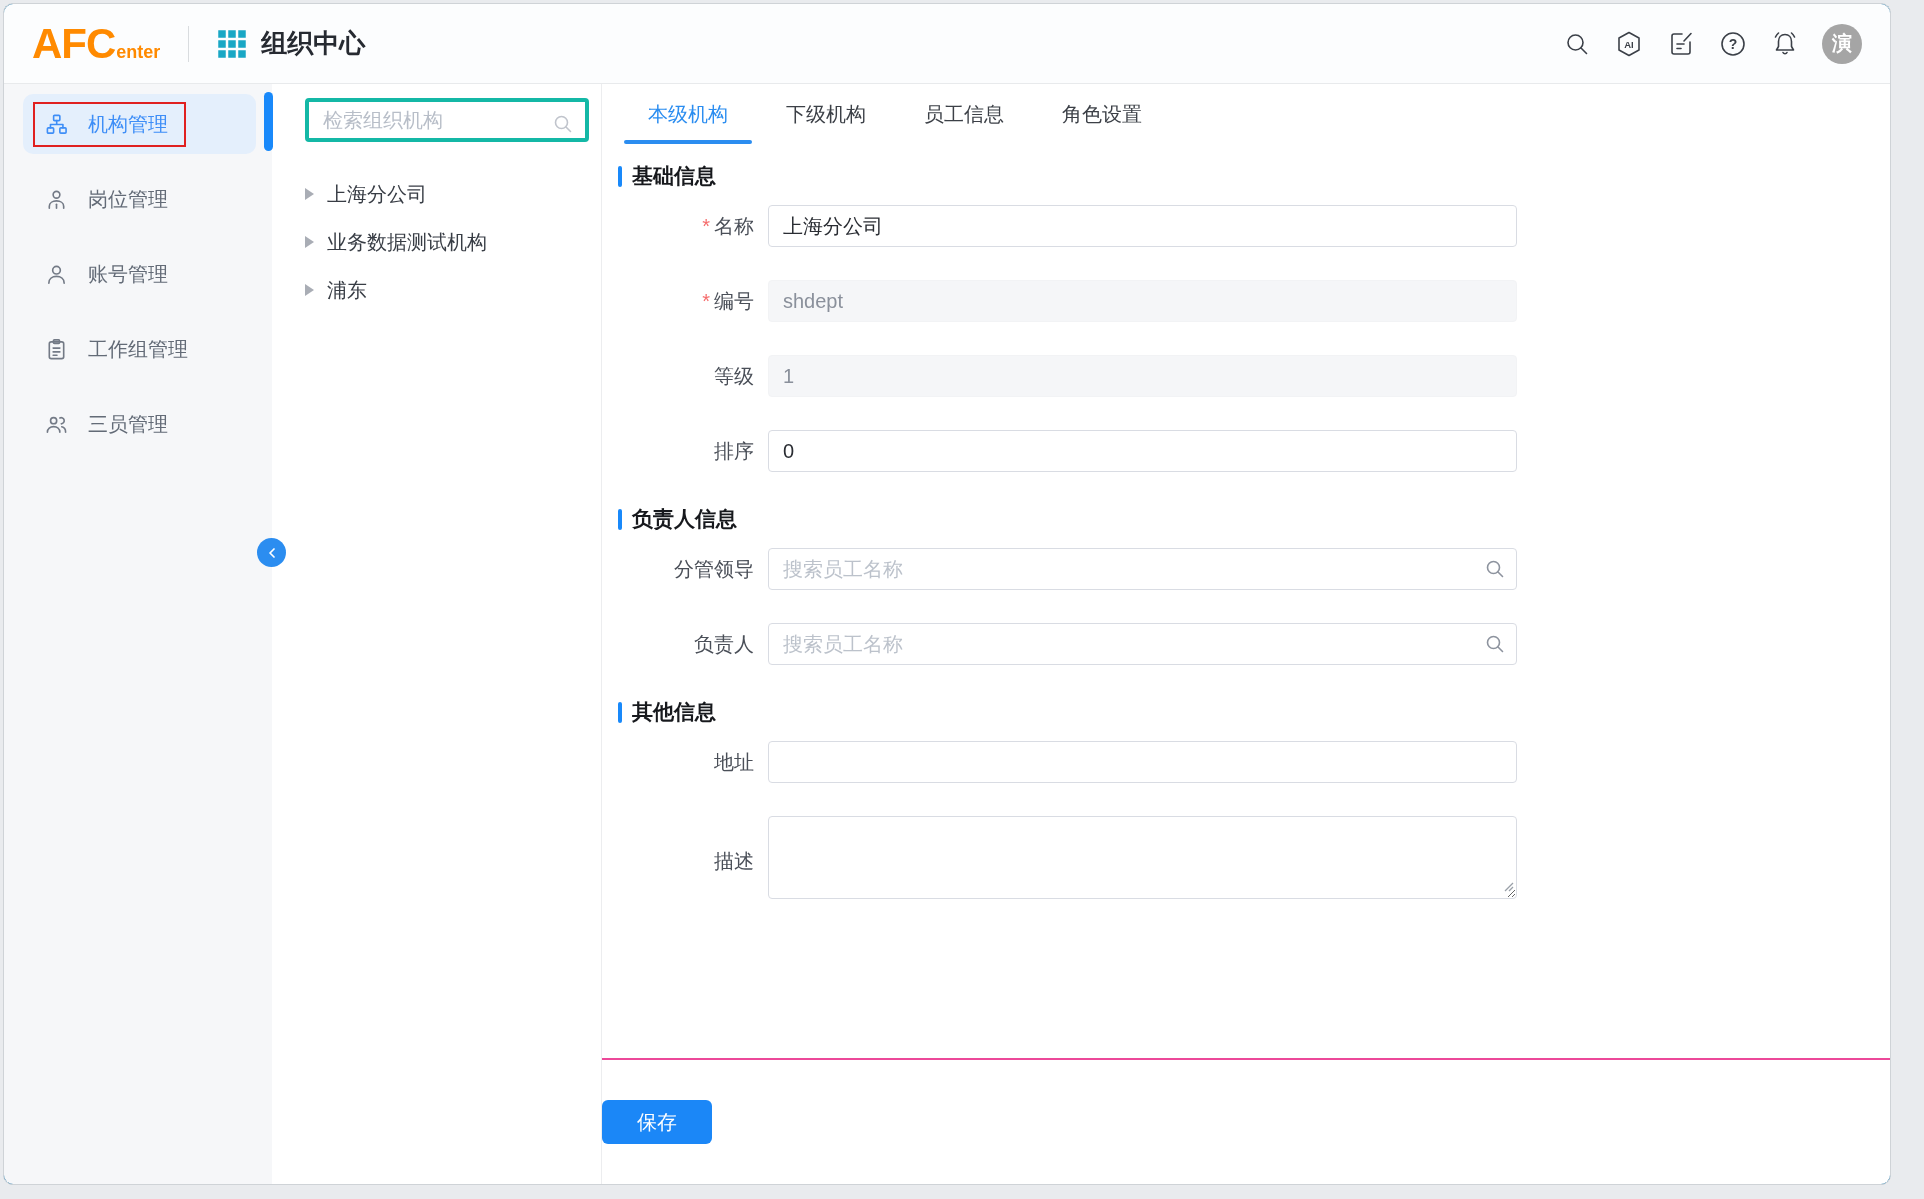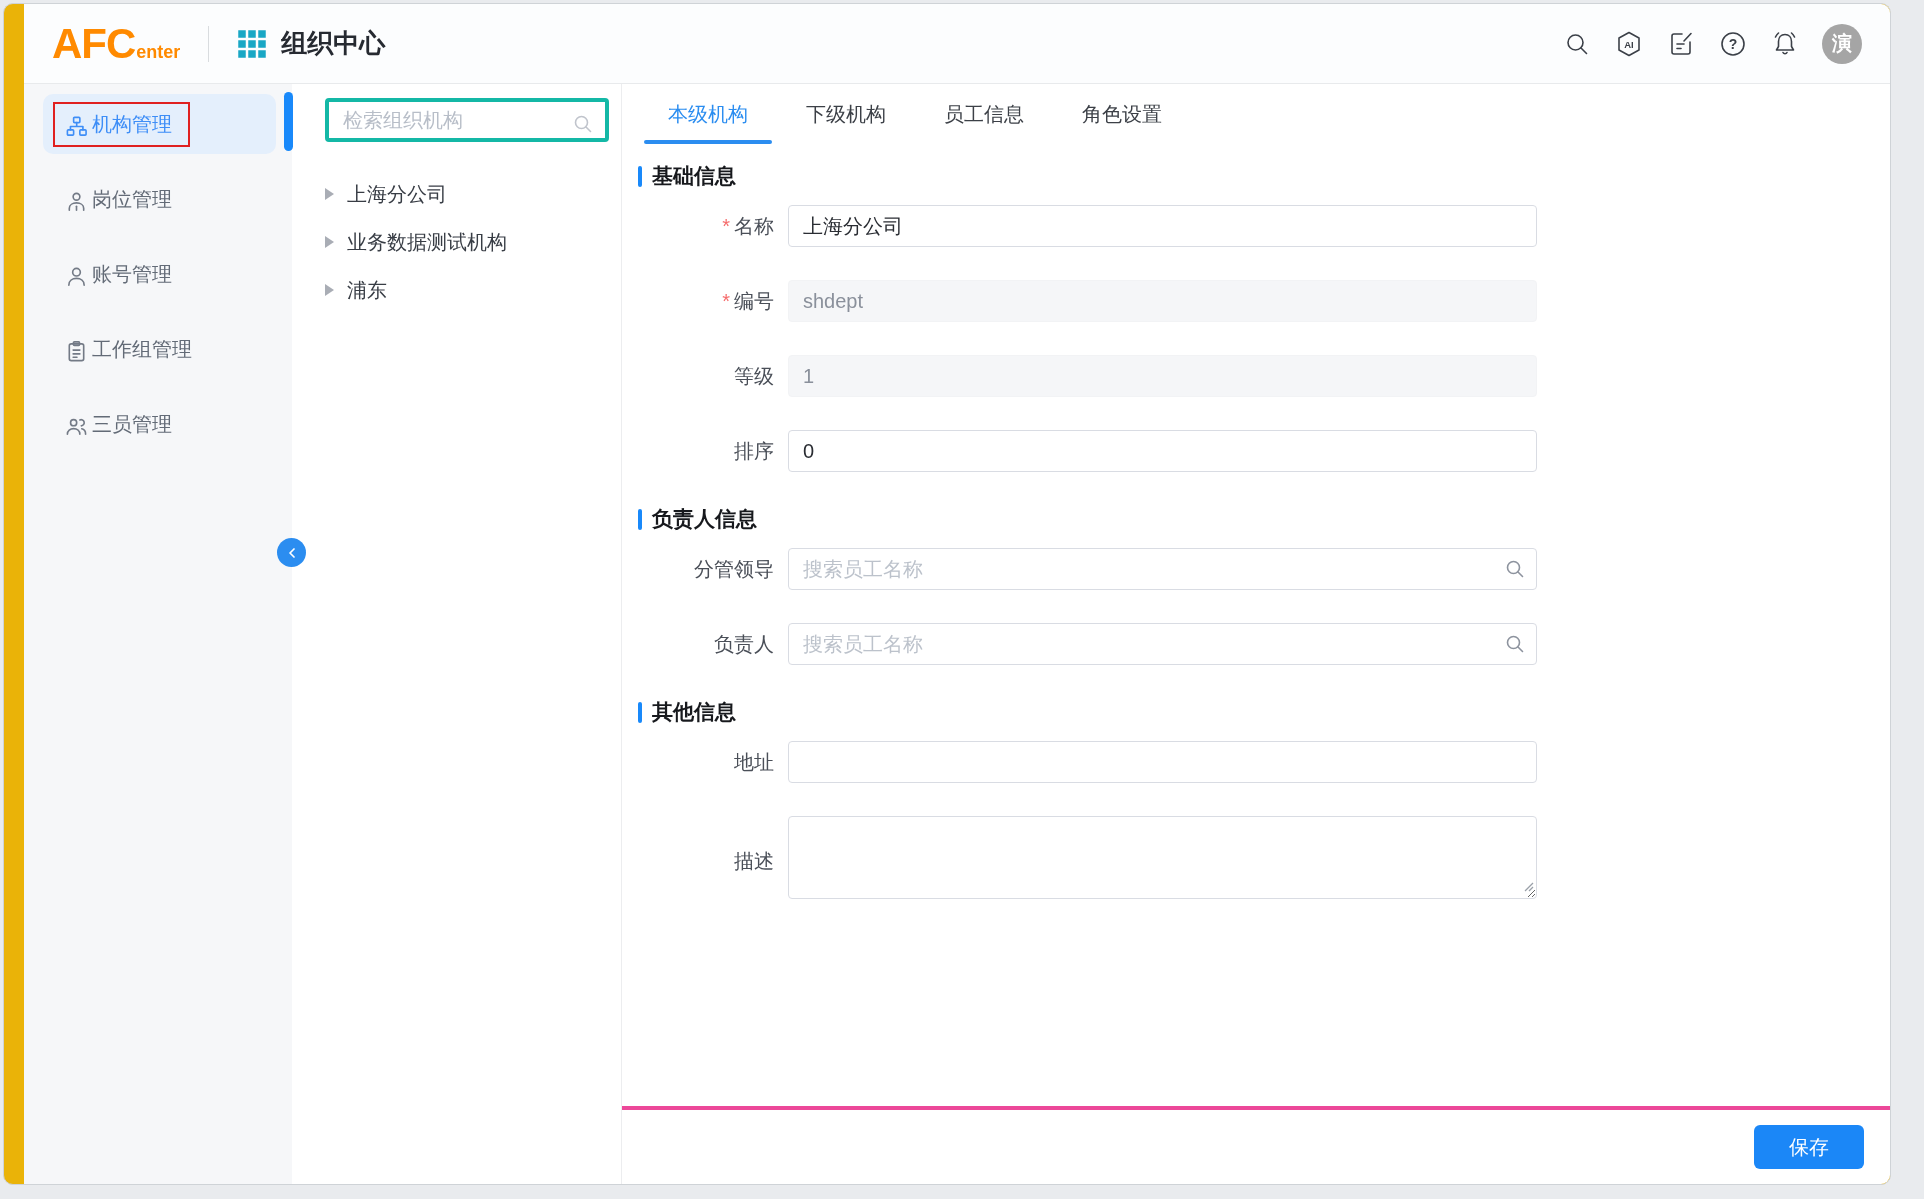--- a/index.html
+++ b/index.html
@@ -6,22 +6,22 @@
   html,body { width:1924px; height:1199px; }
   body {
     font-family:"Liberation Sans","DejaVu Sans",sans-serif;
     background:#e9ebee;
     position:relative;
     overflow:hidden;
     color:#2a2d33;
   }
   .window {
     position:absolute; left:3px; top:3px; width:1888px; height:1182px;
-    background:#eab308; border:1px solid #cfd3d7; border-radius:10px;
-    overflow:hidden; display:flex; flex-direction:column;padding-left:20px;
+    background:#0369a1; border:1px solid #cfd3d7; border-radius:10px;
+    overflow:hidden; display:flex; flex-direction:column;
   }
   
   .header {
     height:80px; background:#fcfdfe; border-bottom:1px solid #e8eaec;
     display:flex; align-items:center; padding:0 28px; flex:0 0 auto;
   }
   .logo { display:flex; align-items:baseline; cursor:pointer; }
   .logo-main { font-size:42px; font-weight:bold; color:#ff8a00; letter-spacing:-1px; }
   .logo-suffix { font-size:18px; font-weight:bold; color:#ff8a00; margin-left:1px; }
   .header-divider { width:1px; height:36px; background:#d9dcdf; margin:0 28px; }
@@ -38,21 +38,21 @@
   }
   
   .body-row { flex:1; display:flex; min-height:0; position:relative; }
   
   .sidebar { width:268px; background:#f6f7f9; padding-top:10px; flex:0 0 auto; }
   .menu-item {
     display:flex; align-items:center; height:60px; margin:0 16px 15px 19px;
     border-radius:10px; padding-left:10px; cursor:pointer; color:#636b77; font-size:20px;
   }
   .menu-item.active { background:#e4effc; color:#3e8ef7; }
-  .menu-inner { display:flex; align-items:flex-end; gap:4px; padding:7px 16px 7px 10px; border:2px solid transparent; }
+  .menu-inner { display:flex; align-items:center; gap:20px; padding:7px 16px 7px 10px; border:2px solid transparent; }
   .menu-item.active .menu-inner { border-color:#e02020; }
   .menu-item svg { width:23px; height:23px; flex:0 0 auto; }
   .menu-item .stroke { fill:none; stroke:#737a86; stroke-width:1.7; stroke-linecap:round; stroke-linejoin:round; }
   .menu-item.active .stroke { stroke:#3e8ef7; }
   
   .active-indicator {
     position:absolute; left:260px; top:8px; width:9px; height:59px;
     background:#1989fa; border-radius:5px; z-index:3;
   }
   
@@ -113,22 +113,22 @@
   .has-icon .finput { padding-right:44px; }
   .field-icon { position:absolute; right:10px; top:9px; pointer-events:none; }
   .ftextarea {
     width:100%; height:83px; border:1px solid #d9dce3; border-radius:4px;
     font-size:20px; padding:8px 14px; color:#2a2d33; outline:none; resize:vertical;
     font-family:"Liberation Sans","DejaVu Sans",sans-serif; display:block;
   }
   .grip { position:absolute; right:3px; bottom:3px; pointer-events:none; }
   
   .footer {
-    height:78px; border-top:4px solid #ec4899; flex:0 0 auto;
-    display:flex; align-items:center; justify-content:flex-end; padding-right:26px;
+    height:126px; border-top:2px solid #ec4899; flex:0 0 auto;
+    display:flex; align-items:center; justify-content:flex-start; padding-right:26px;
   }
   .save-btn {
     width:110px; height:44px; background:#1b87f7; color:#fff; border:none;
     border-radius:6px; font-size:20px; cursor:pointer;
     font-family:"Liberation Sans","DejaVu Sans",sans-serif;
   }
   .ico-stroke { fill:none; stroke:#3b4048; stroke-width:1.6; stroke-linecap:round; stroke-linejoin:round; }
 </style>
 </head>
 <body>

